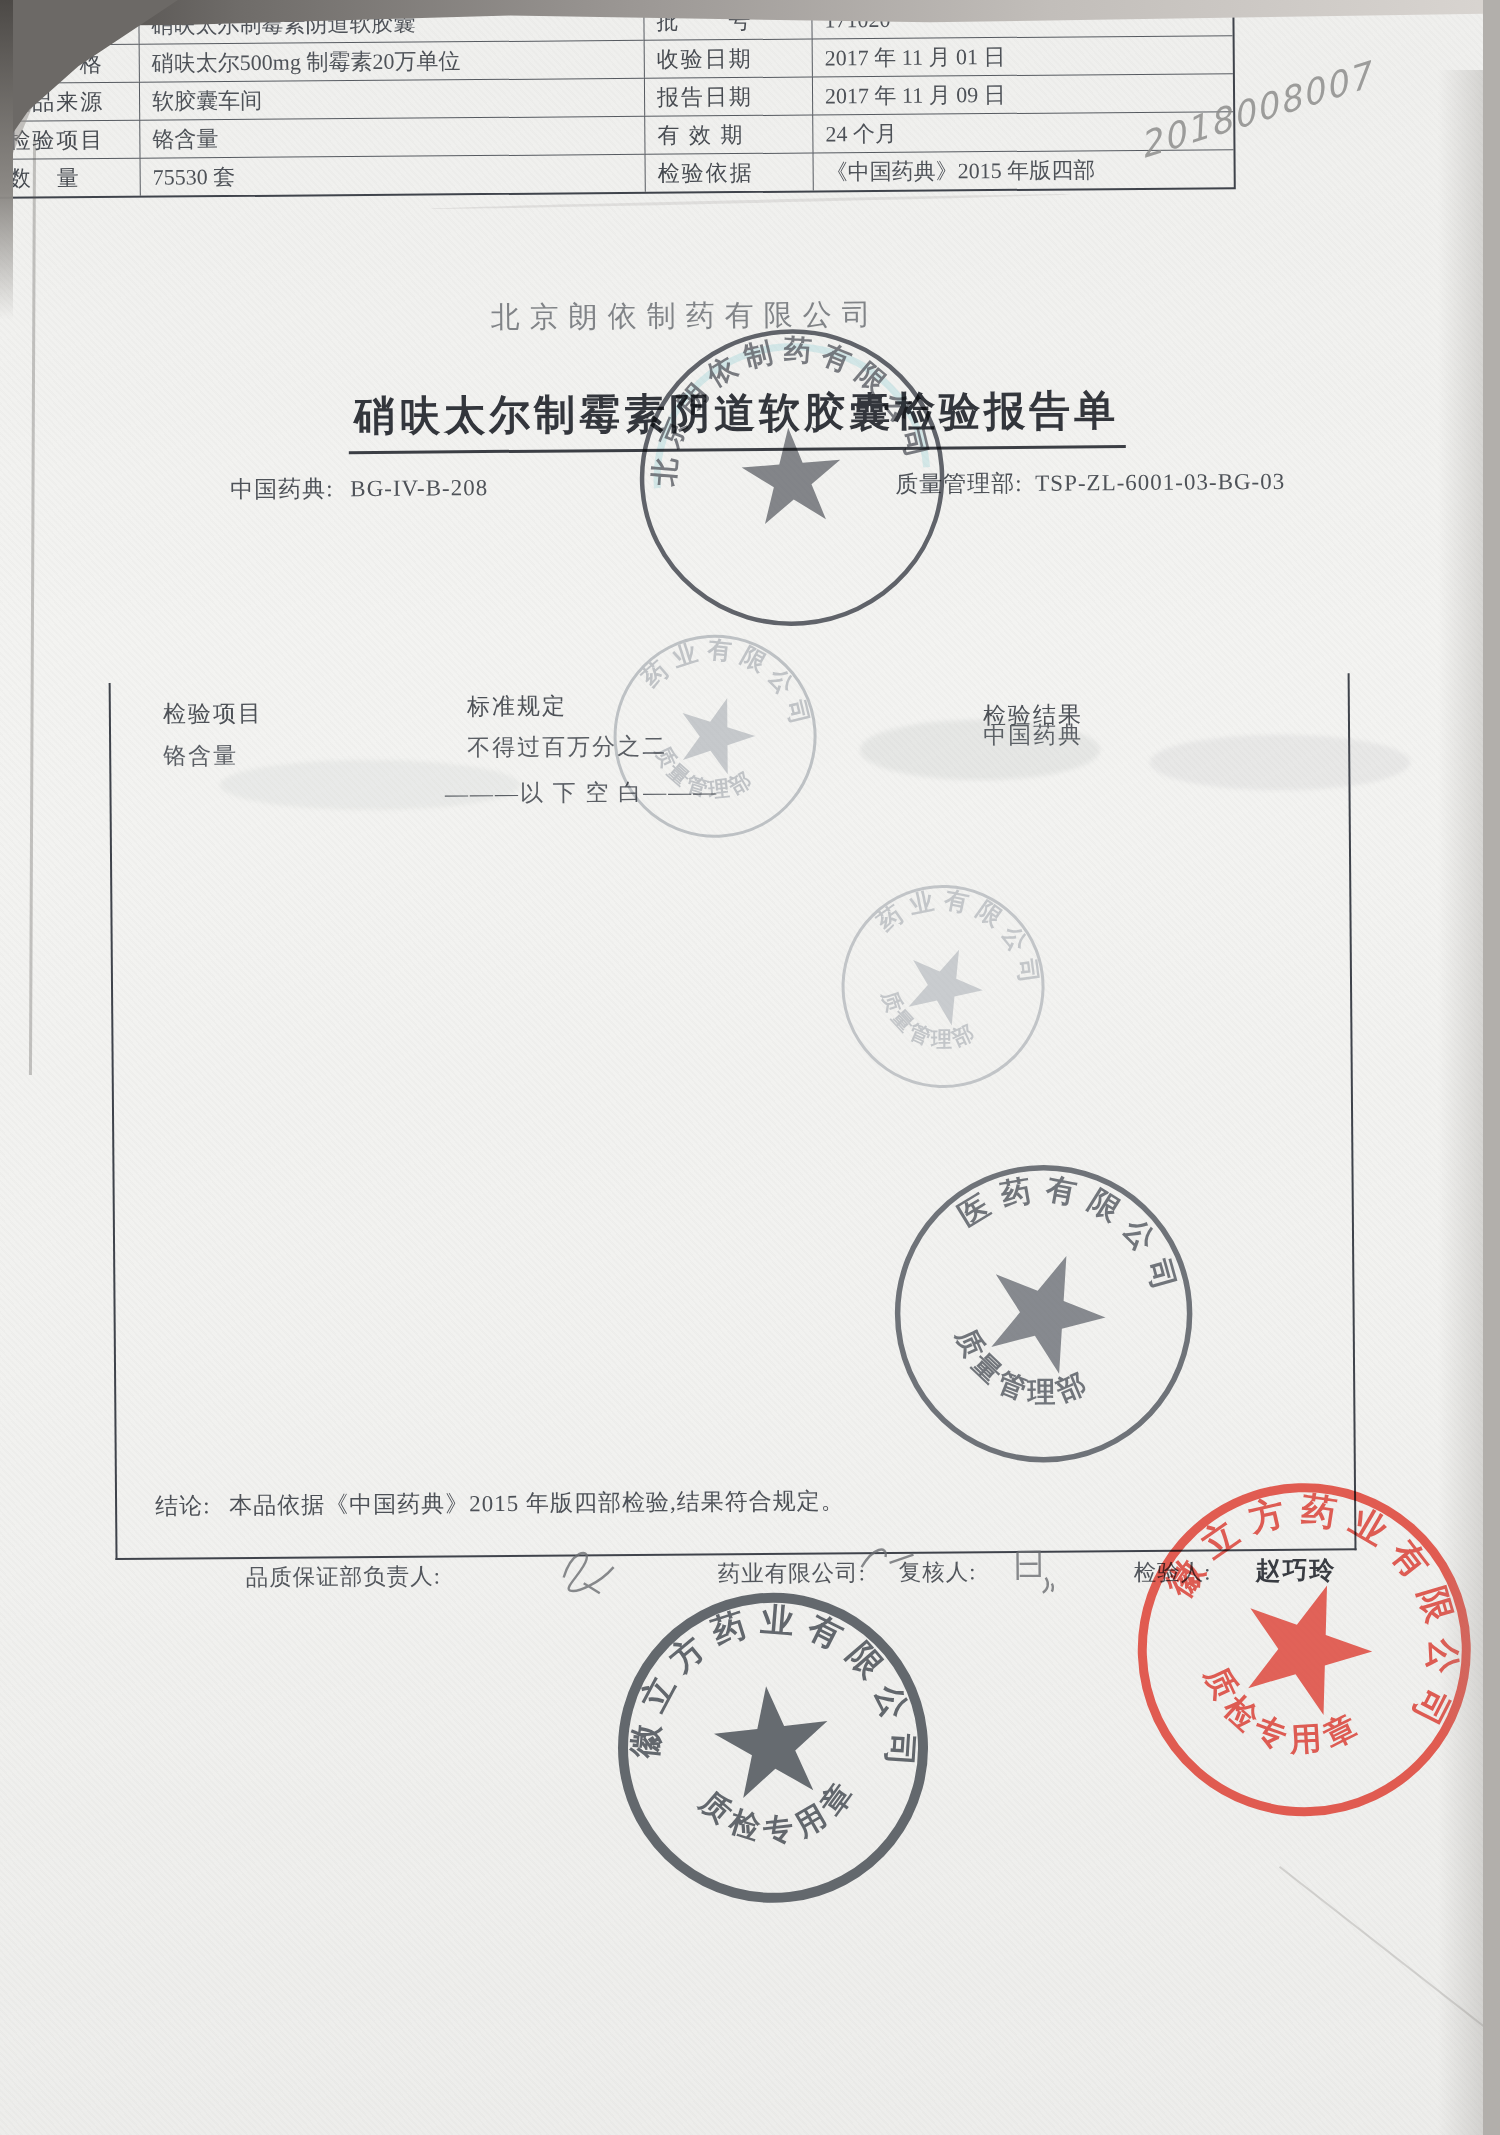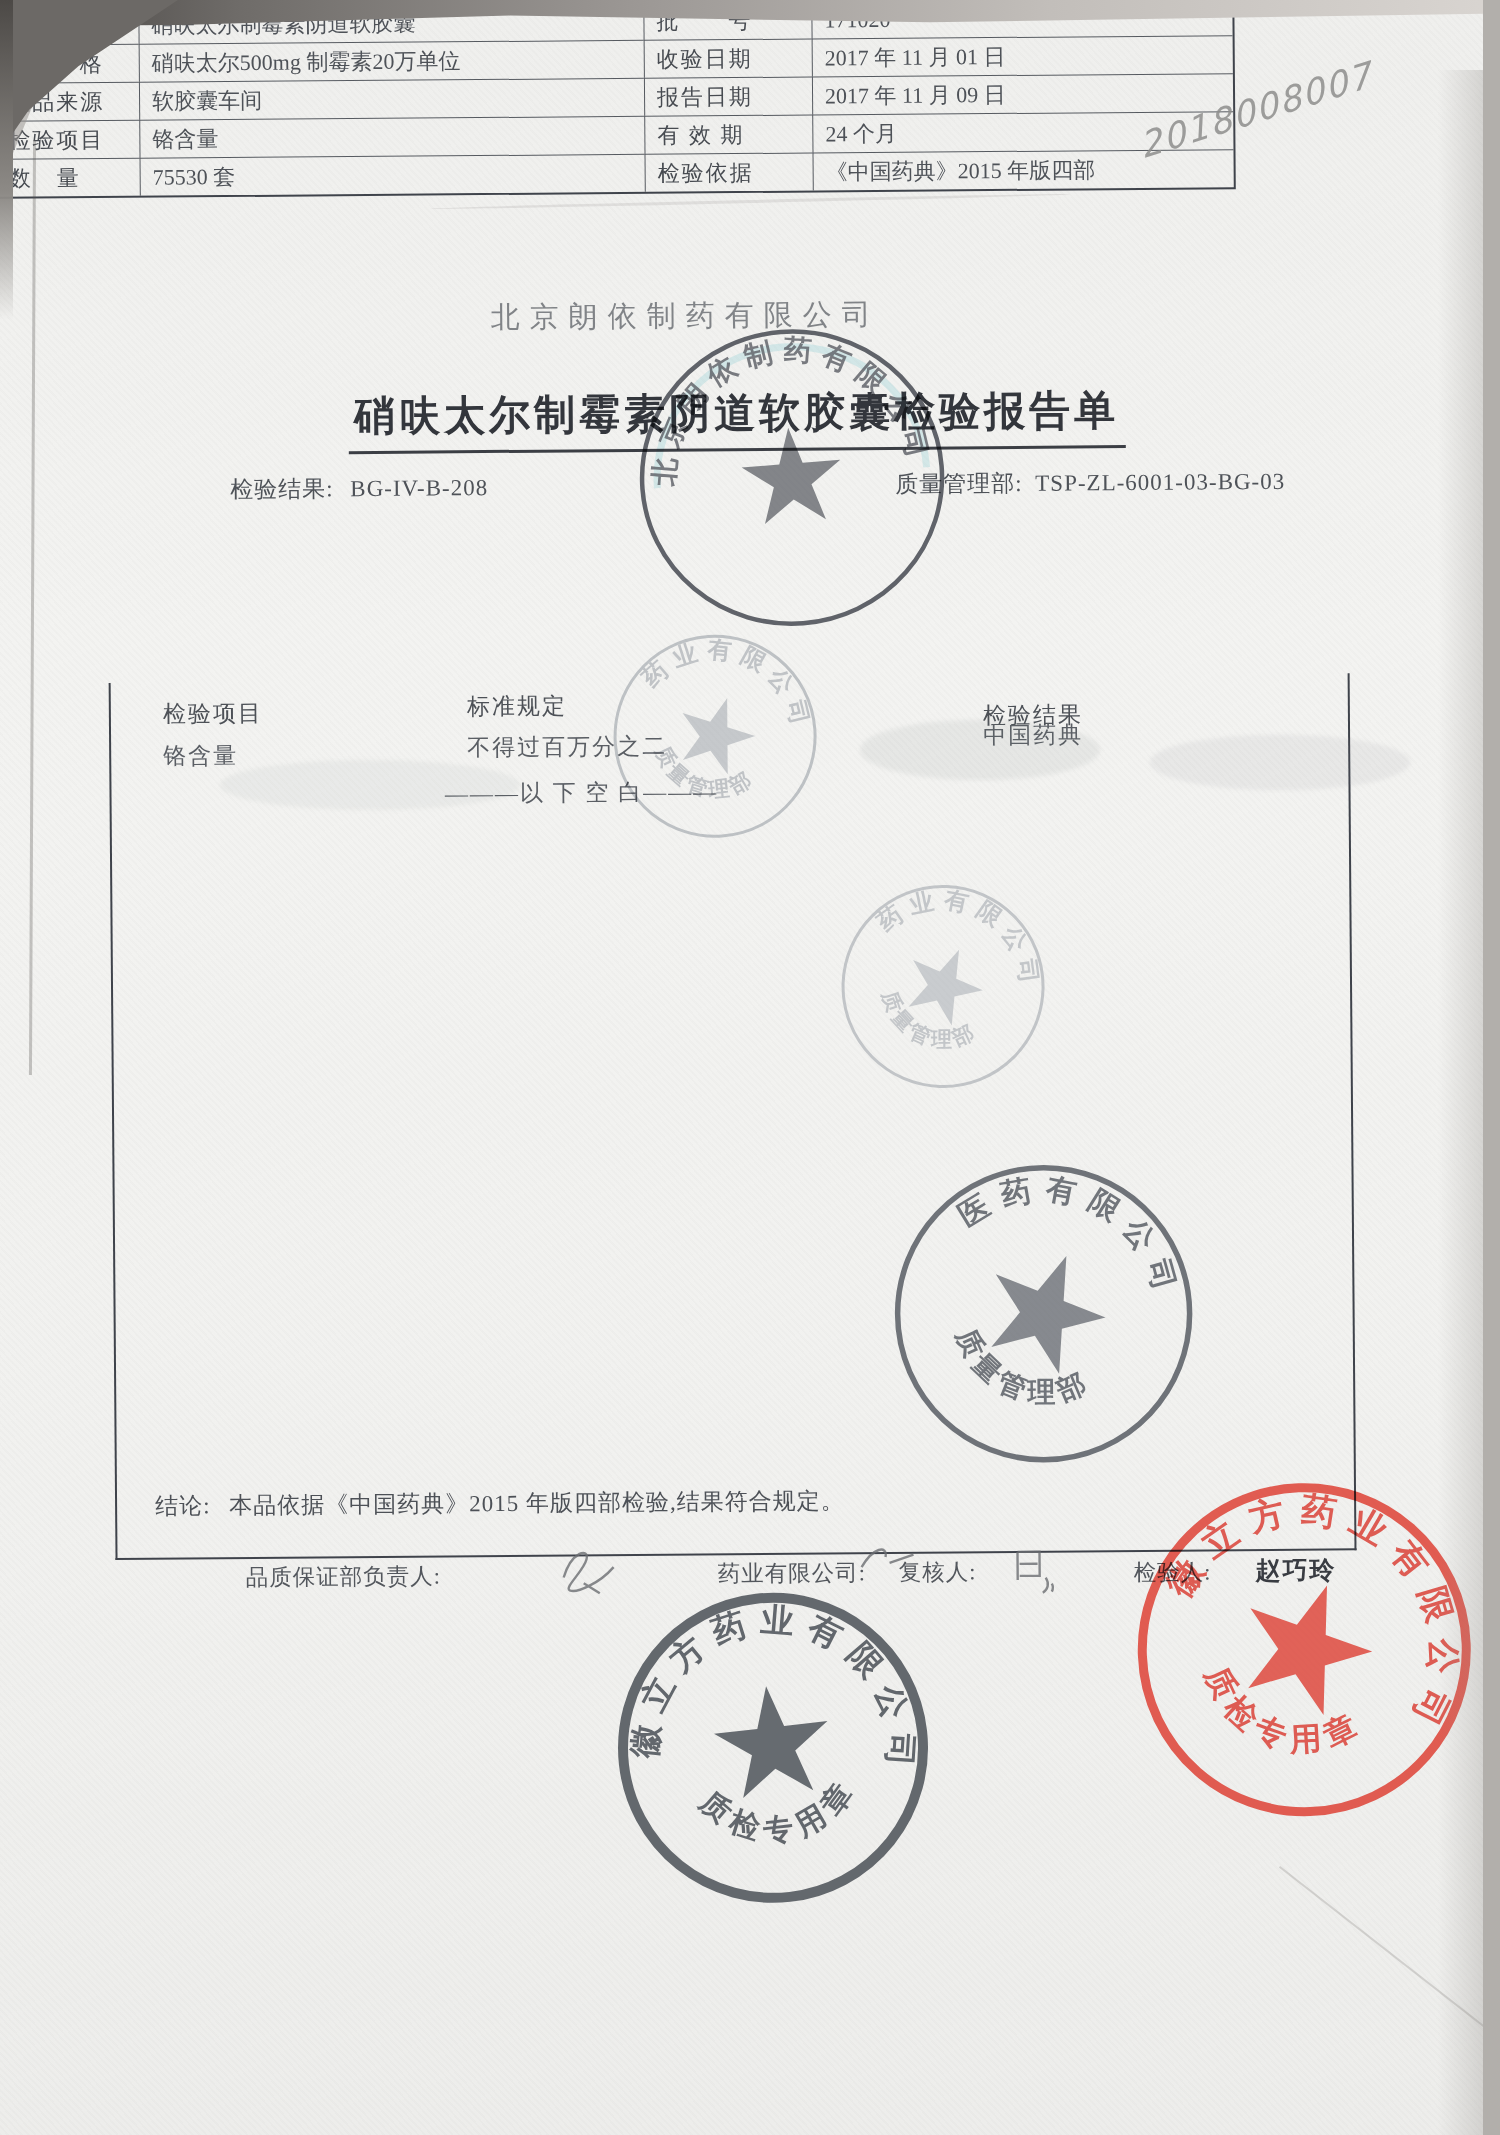--- a/index.html
+++ b/index.html
@@ -81,21 +81,21 @@
 
     <div class="abs hand-number">2018008007</div>
 
     <div class="abs company">北京朗依制药有限公司</div>
 
     <div class="abs title-wrap">
       <span class="title">硝呋太尔制霉素阴道软胶囊检验报告单</span>
     </div>
 
     <div class="abs repline l">
-      <span>检验结果:</span>
+      <span>中国药典:</span>
       <span style="margin-left:10px;">BG-IV-B-208</span>
     </div>
     <div class="abs repline r">
       <span>质量管理部:</span>
       <span style="margin-left:6px;">TSP-ZL-6001-03-BG-03</span>
     </div>
 
     <div class="info-table">
       <div class="cell lab row0">检品名称</div>
       <div class="cell bL row0">硝呋太尔制霉素阴道软胶囊</div>

